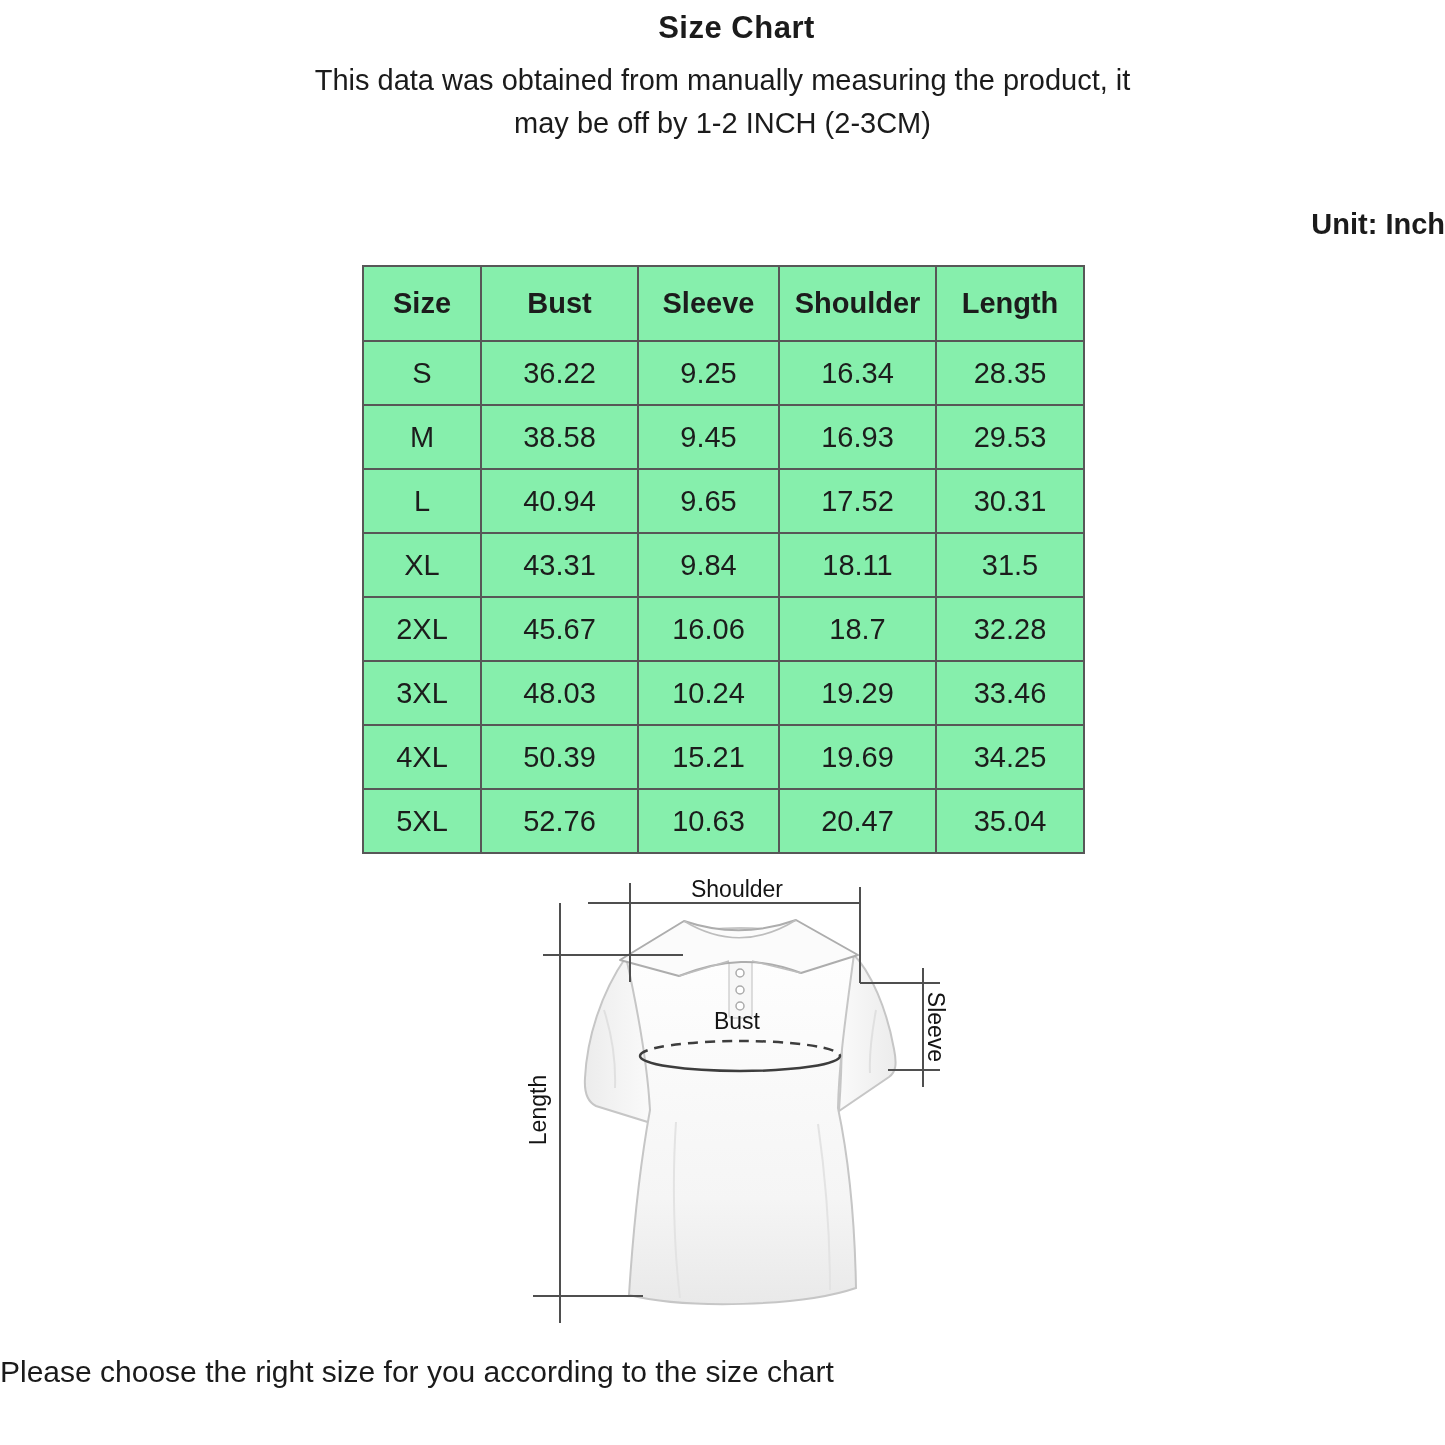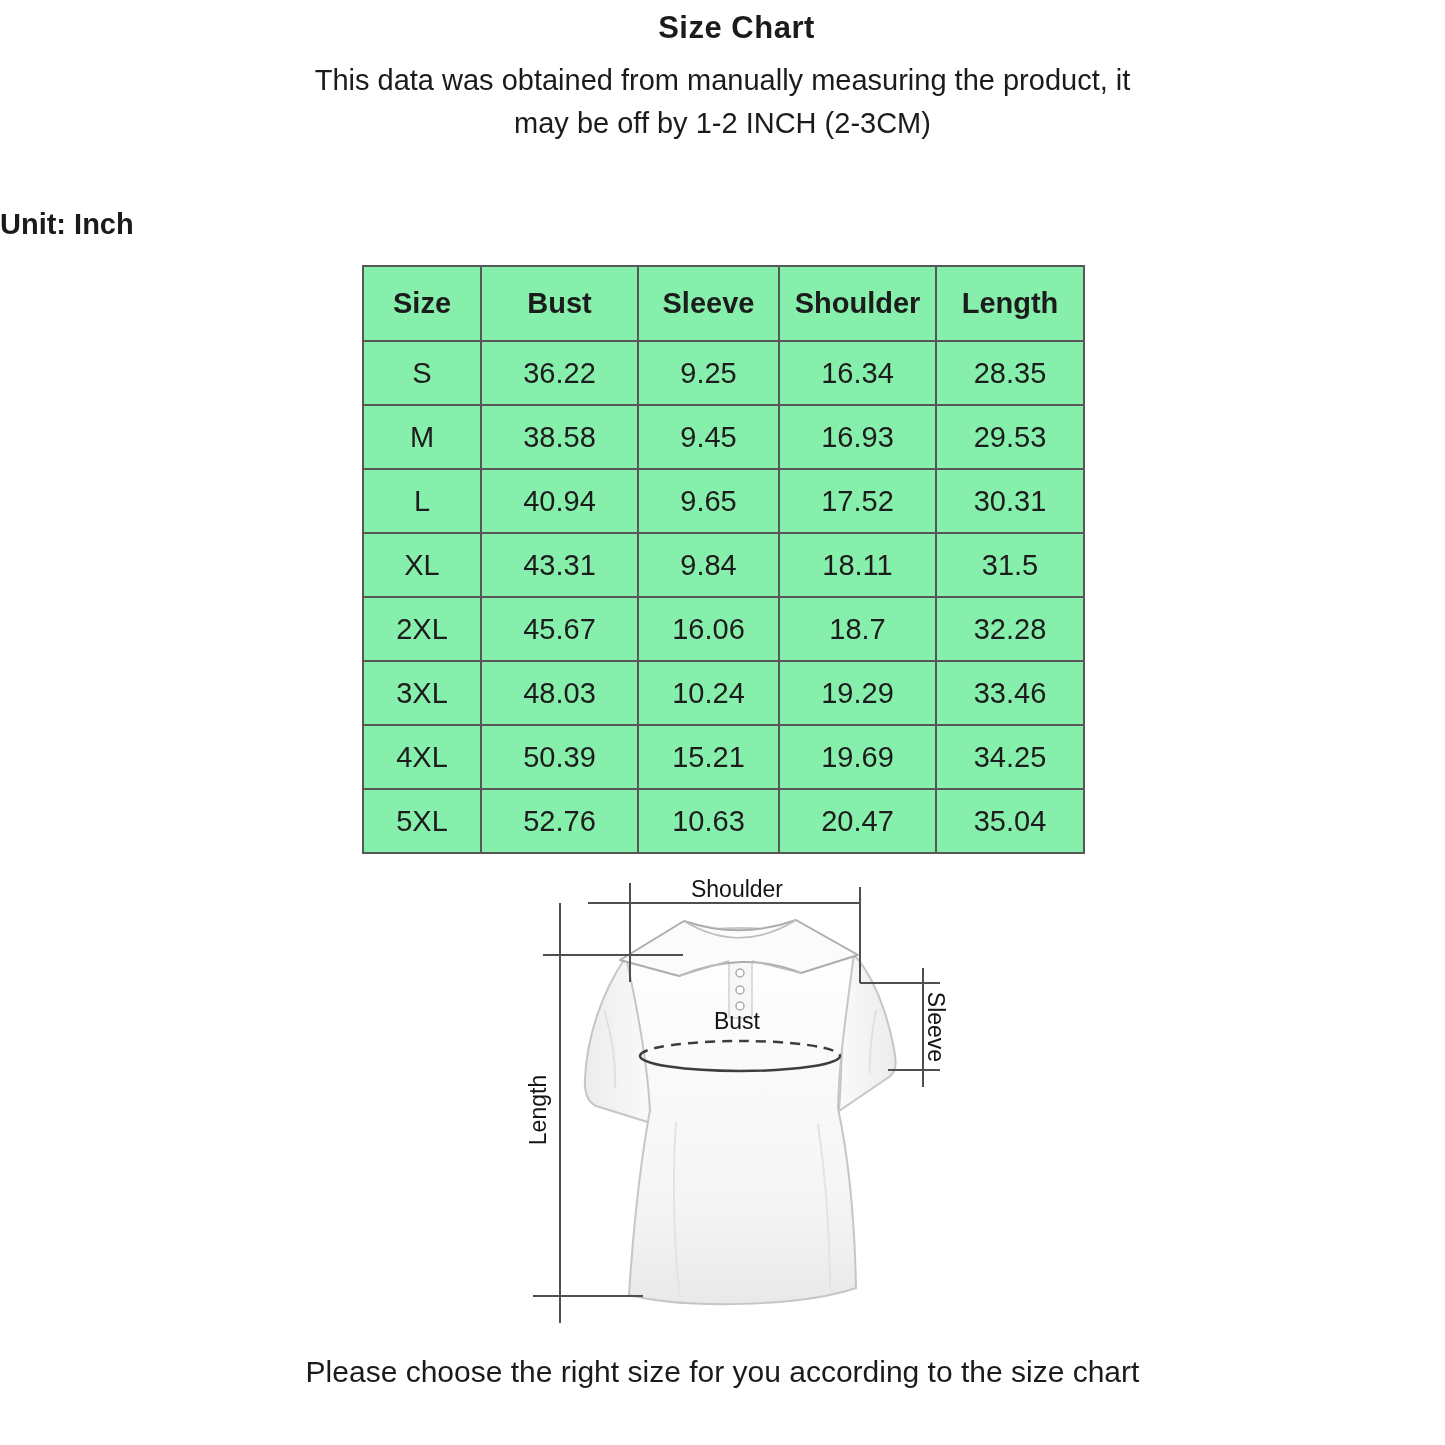--- a/index.html
+++ b/index.html
@@ -16,21 +16,21 @@
     text-align:center;font-size:31px;line-height:38px;font-weight:bold;
     letter-spacing:.5px;
     margin-left:14px;
   }
   .intro{
     position:absolute;top:59px;left:0;width:1445px;
     text-align:center;font-size:29px;line-height:43px;font-weight:400;
   }
   .unit-label{
     position:absolute;top:205px;left:0;width:1445px;
-    text-align:left;font-size:29px;line-height:38px;font-weight:bold;
+    text-align:right;font-size:29px;line-height:38px;font-weight:bold;
   }
   table.size-table{
     position:absolute;top:265px;left:362px;
     width:721px;
     border-collapse:collapse;
     table-layout:fixed;
     background:#86efac;
   }
   table.size-table th, table.size-table td{
     border:2px solid #575757;
@@ -48,21 +48,21 @@
     position:absolute;
     font-size:23px;line-height:26px;color:#141414;
     white-space:nowrap;
   }
   .lbl-shoulder{left:737px;top:876px;transform:translateX(-50%);}
   .lbl-bust{left:737px;top:1008px;transform:translateX(-50%);}
   .lbl-sleeve{left:936px;top:1027px;transform:translate(-50%,-50%) rotate(90deg);}
   .lbl-length{left:538px;top:1110px;transform:translate(-50%,-50%) rotate(-90deg);}
   .footer-note{
     position:absolute;top:1350px;left:0;width:1445px;
-    text-align:center;font-size:30px;line-height:43px;font-weight:400;
+    font-size:30px;line-height:43px;font-weight:400;
   }
 </style>
 </head>
 <body>
 
 <div class="page-title">Size Chart</div>
 
 <div class="intro">
   <div>This data was obtained from manually measuring the product, it</div>
   <div>may be off by 1-2 INCH (2-3CM)</div>

